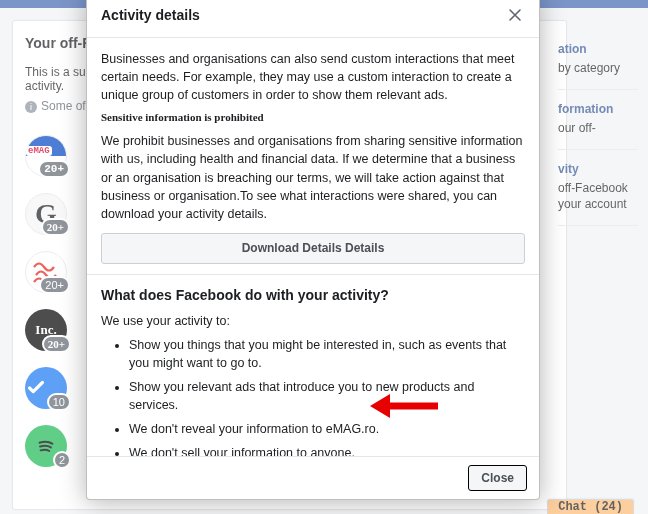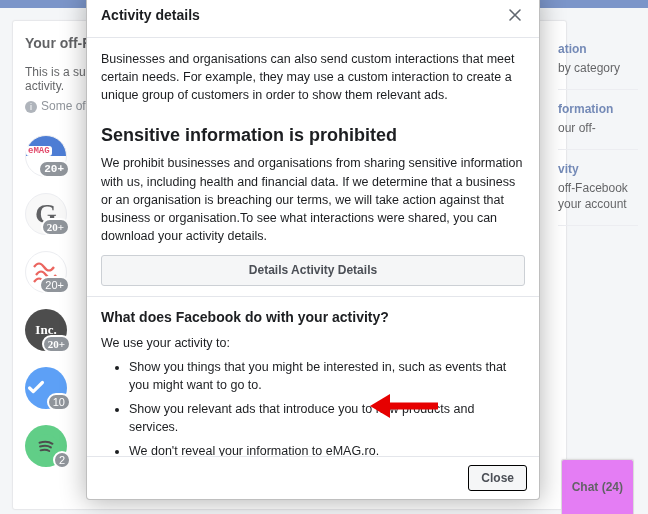--- a/index.html
+++ b/index.html
@@ -24,35 +24,35 @@
 .av-squiggle svg { width:30px; height:30px; }
 .av-inc { background:#000; display:flex; align-items:center; justify-content:center; color:#fff; font-weight:bold; font-size:13px; font-family: Georgia, serif; }
 .av-check { background:#1778f2; display:flex; align-items:center; justify-content:flex-start; color:#fff; }
 .av-spotify { background:#1db954; display:flex; align-items:center; justify-content:center; }
 .av-spotify svg { width:26px; height:26px; }
 
 .right-panel { position:absolute; right: 10px; top: 22px; width: 80px; font-size:12px; }
 .right-panel .sec { padding: 12px 0; border-bottom:1px solid #e4e6eb; }
 .right-panel .hd { color:#385898; font-weight:600; font-size:12px; }
 .right-panel .bd { color:#1c1e21; margin-top:4px; line-height:1.4; }
-.chat-tab { position:absolute; bottom:0; right:14px; background:#d946ef; border:1px solid #ccc; border-bottom:none; border-radius:3px 3px 0 0; padding:20px 10px; font-size:12px; font-weight:bold; box-shadow:0 -1px 2px rgba(0,0,0,0.06); }
+.chat-tab { position:absolute; bottom:0; right:14px; background:#fdba74; border:1px solid #ccc; border-bottom:none; border-radius:3px 3px 0 0; padding:0 10px; font-size:12px; font-weight:bold; box-shadow:0 -1px 2px rgba(0,0,0,0.06);font-family:Liberation Mono, monospace; }
 
 
 .overlay { position:absolute; inset:0; background:rgba(255,255,255,0.3); }
 .modal { position:absolute; left:86px; top:-8px; width:454px; background:#fff; border:1px solid rgba(0,0,0,0.25); border-radius:4px; box-shadow:0 2px 26px rgba(0,0,0,0.3); display:flex; flex-direction:column; height:508px; }
 .modal-header { padding:12px 14px; border-bottom:1px solid #e4e6eb; display:flex; align-items:center; }
 .modal-title { font-weight:bold; font-size:14px; flex:1; }
 .modal-close { width:20px; height:20px; cursor:pointer; color:#606770; display:flex; align-items:center; justify-content:center; }
 .modal-close svg { width:14px; height:14px; }
 .modal-body { padding:6px 14px 10px; overflow-y:auto; flex:1; font-size:12.5px; line-height:1.45; }
 .modal-body::-webkit-scrollbar { width:9px; }
 .modal-body::-webkit-scrollbar-track { background:#f1f1f1; }
 .modal-body::-webkit-scrollbar-thumb { background:#c1c1c1; border-radius:4px; }
 .modal-body p { margin:6px 0; }
-.modal-body strong.sub { display:block; margin-top:18px; font-size:18px; }
+.modal-body strong.sub { display:block; margin-top:6px; font-size:11px;font-family:Liberation Serif, serif; }
 .dl-btn { display:block; width:100%; text-align:center; border:1px solid #ccd0d5; background:#f5f6f7; border-radius:3px; padding:6px; font-size:12px; font-weight:600; color:#4b4f56; margin:10px 0 4px; cursor:pointer; }
 .modal hr { border:none; border-top:1px solid #e4e6eb; margin:10px -14px; }
 .modal h3 { font-size:14px; font-weight:bold; margin:6px 0 4px; }
 .modal ul { padding-left:28px; margin:6px 0 10px; }
 .modal ul li { margin:6px 0; font-size:12.5px; line-height:1.45; }
 .modal-footer { border-top:1px solid #e4e6eb; padding:8px 12px; text-align:right; }
 .close-btn { border:1px solid #000000; background:#f5f6f7; border-radius:3px; padding:5px 12px; font-size:12px; font-weight:600; color:#4b4f56; cursor:pointer; }
 .arrow { position:absolute; left:370px; top:391px; pointer-events:none; }
 .arrow svg { width:70px; height:30px; }
 </style>
@@ -133,21 +133,21 @@
     <div class="modal-close">
       <svg viewBox="0 0 14 14">
           <path d="M2 2L12 12M12 2L2 12" stroke="#606770" stroke-width="1.6" stroke-linecap="round"></path>
         </svg>
     </div>
   </div>
   <div class="modal-body">
     <p>Businesses and organisations can also send custom interactions that meet certain needs. For example, they may use a custom interaction to create a unique group of customers in order to show them relevant ads.</p>
     <strong class="sub">Sensitive information is prohibited</strong>
     <p>We prohibit businesses and organisations from sharing sensitive information with us, including health and financial data. If we determine that a business or an organisation is breaching our terms, we will take action against that business or organisation.To see what interactions were shared, you can download your activity details.</p>
-    <div class="dl-btn">Details Activity Details</div>
+    <div class="dl-btn">Download Details Details</div>
     <hr>
     <h3>What does Facebook do with your activity?</h3>
     <p>We use your activity to:</p>
     <ul>
       <li>Show you things that you might be interested in, such as events that you might want to go to.</li>
       <li>Show you relevant ads that introduce you to new products and services.</li>
       <li>We don't reveal your information to eMAG.ro.</li>
       <li>We don't sell your information to anyone.</li>
     </ul>
 

